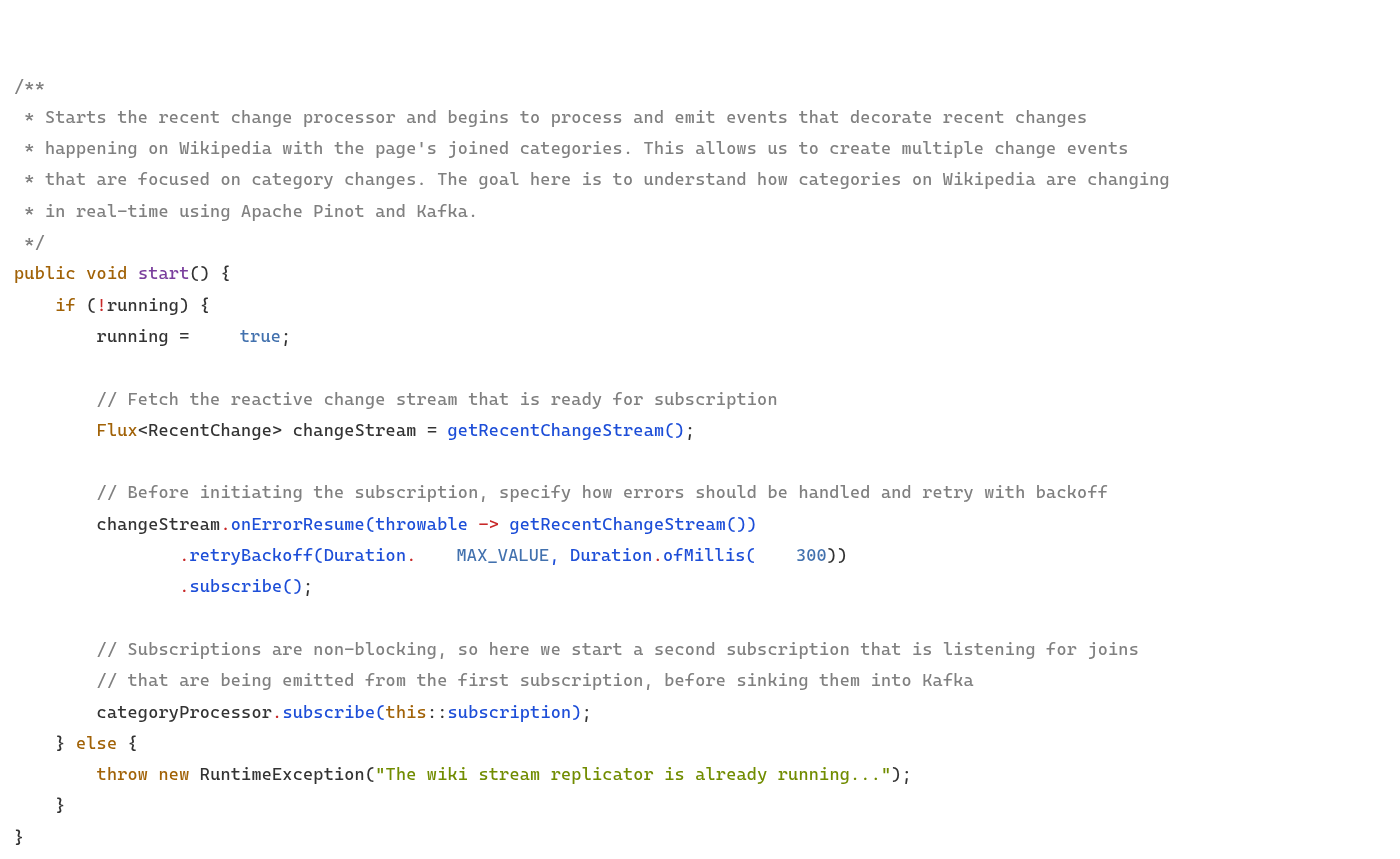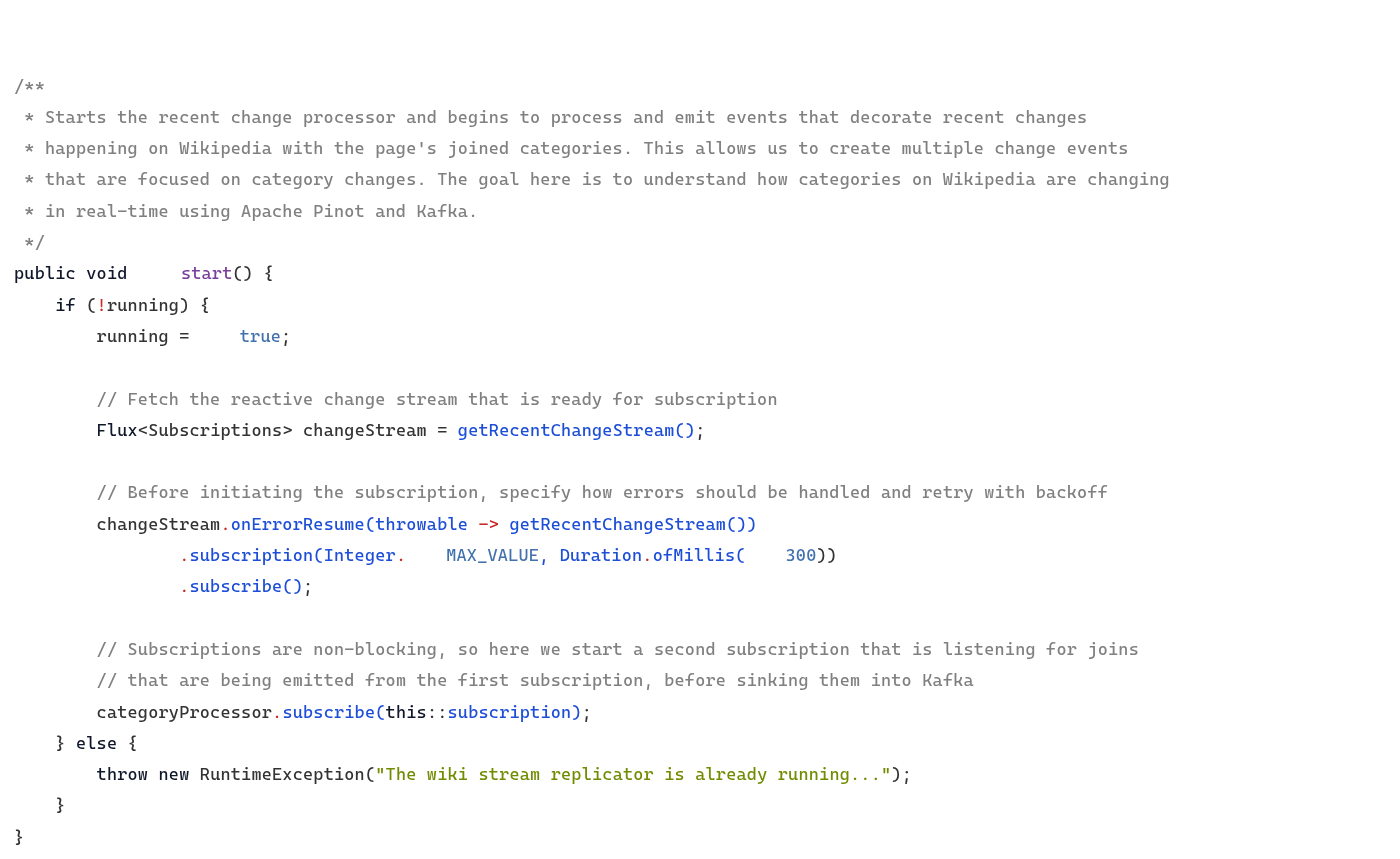--- a/index.html
+++ b/index.html
@@ -8,22 +8,22 @@
     font-family: ui-monospace, Menlo, Monaco, "Cascadia Mono", Consolas, monospace;
     font-size: 17.2px;
     line-height: 1.82;
     background: #ffffff;
     color: #333;
     white-space: pre;
     letter-spacing: 0.25px;
     font-weight: 500;
   }
   .comment { color: #808080; }
-  .kw      { color: #0f172a; text-align: right; }      
-  .fn      { color: #7a3e9d; margin-left: 43px; }      
+  .kw      { color: #a16207; text-align: right; }      
+  .fn      { color: #7a3e9d; }      
   .type    { color: #333333; }      
   .ident   { color: #333333; margin-top: 12px; }
   .method  { color: #1d4ed8; }
   .punct   { color: #333333; }
   .dot     { color: #c82828; }
   .arrow   { color: #c82828; }
   .bang    { color: #c82828; }
   .const   { color: #4271ae; margin-left: 40px; }      
   .string  { color: #718c00; }
 </style>
@@ -34,25 +34,25 @@
 <span class="comment"> * Starts the recent change processor and begins to process and emit events that decorate recent changes</span>
 <span class="comment"> * happening on Wikipedia with the page's joined categories. This allows us to create multiple change events</span>
 <span class="comment"> * that are focused on category changes. The goal here is to understand how categories on Wikipedia are changing</span>
 <span class="comment"> * in real-time using Apache Pinot and Kafka.</span>
 <span class="comment"> */</span>
 <span class="kw">public</span><span> </span><span class="kw">void</span><span> </span><span class="fn">start</span><span class="punct">()</span><span class="punct"> {</span>
 <span>    </span><span class="kw">if</span><span class="punct"> (</span><span class="bang">!</span><span class="ident">running</span><span class="punct">) </span><span class="punct">{</span>
 <span>        </span><span class="ident">running</span><span class="punct"> = </span><span class="const">true</span><span class="punct">;</span>
 
 <span>        </span><span class="comment">// Fetch the reactive change stream that is ready for subscription</span>
-<span>        </span><span class="kw">Flux</span><span class="punct">&lt;</span><span class="type">Subscriptions</span><span class="punct">&gt;</span><span class="ident"> changeStream </span><span class="punct">=</span><span class="punct"> </span><span class="method">getRecentChangeStream()</span><span class="punct">;</span>
+<span>        </span><span class="kw">Flux</span><span class="punct">&lt;</span><span class="type">RecentChange</span><span class="punct">&gt;</span><span class="ident"> changeStream </span><span class="punct">=</span><span class="punct"> </span><span class="method">getRecentChangeStream()</span><span class="punct">;</span>
 
 <span>        </span><span class="comment">// Before initiating the subscription, specify how errors should be handled and retry with backoff</span>
 <span>        </span><span class="ident">changeStream</span><span class="dot">.</span><span class="method">onErrorResume(throwable </span><span class="arrow">-&gt;</span><span class="method"> getRecentChangeStream())</span>
-<span>                </span><span class="dot">.</span><span class="method">subscription(Integer</span><span class="dot">.</span><span class="const">MAX_VALUE</span><span class="method">, Duration</span><span class="dot">.</span><span class="method">ofMillis(</span><span class="const">300</span><span class="punct">))</span>
+<span>                </span><span class="dot">.</span><span class="method">retryBackoff(Duration</span><span class="dot">.</span><span class="const">MAX_VALUE</span><span class="method">, Duration</span><span class="dot">.</span><span class="method">ofMillis(</span><span class="const">300</span><span class="punct">))</span>
 <span>                </span><span class="dot">.</span><span class="method">subscribe()</span><span class="punct">;</span>
 
 <span>        </span><span class="comment">// Subscriptions are non-blocking, so here we start a second subscription that is listening for joins</span>
 <span>        </span><span class="comment">// that are being emitted from the first subscription, before sinking them into Kafka</span>
 <span>        </span><span class="ident">categoryProcessor</span><span class="dot">.</span><span class="method">subscribe(</span><span class="kw">this</span><span class="punct">::</span><span class="method">subscription)</span><span class="punct">;</span>
 <span>    </span><span class="punct">}</span><span> </span><span class="kw">else</span><span class="punct"> {</span>
 <span>        </span><span class="kw">throw</span><span> </span><span class="kw">new</span><span class="type"> RuntimeException(</span><span class="string">"The wiki stream replicator is already running..."</span><span class="punct">)</span><span class="punct">;</span>
 <span>    </span><span class="punct">}</span>
 <span class="punct">}</span>
 

